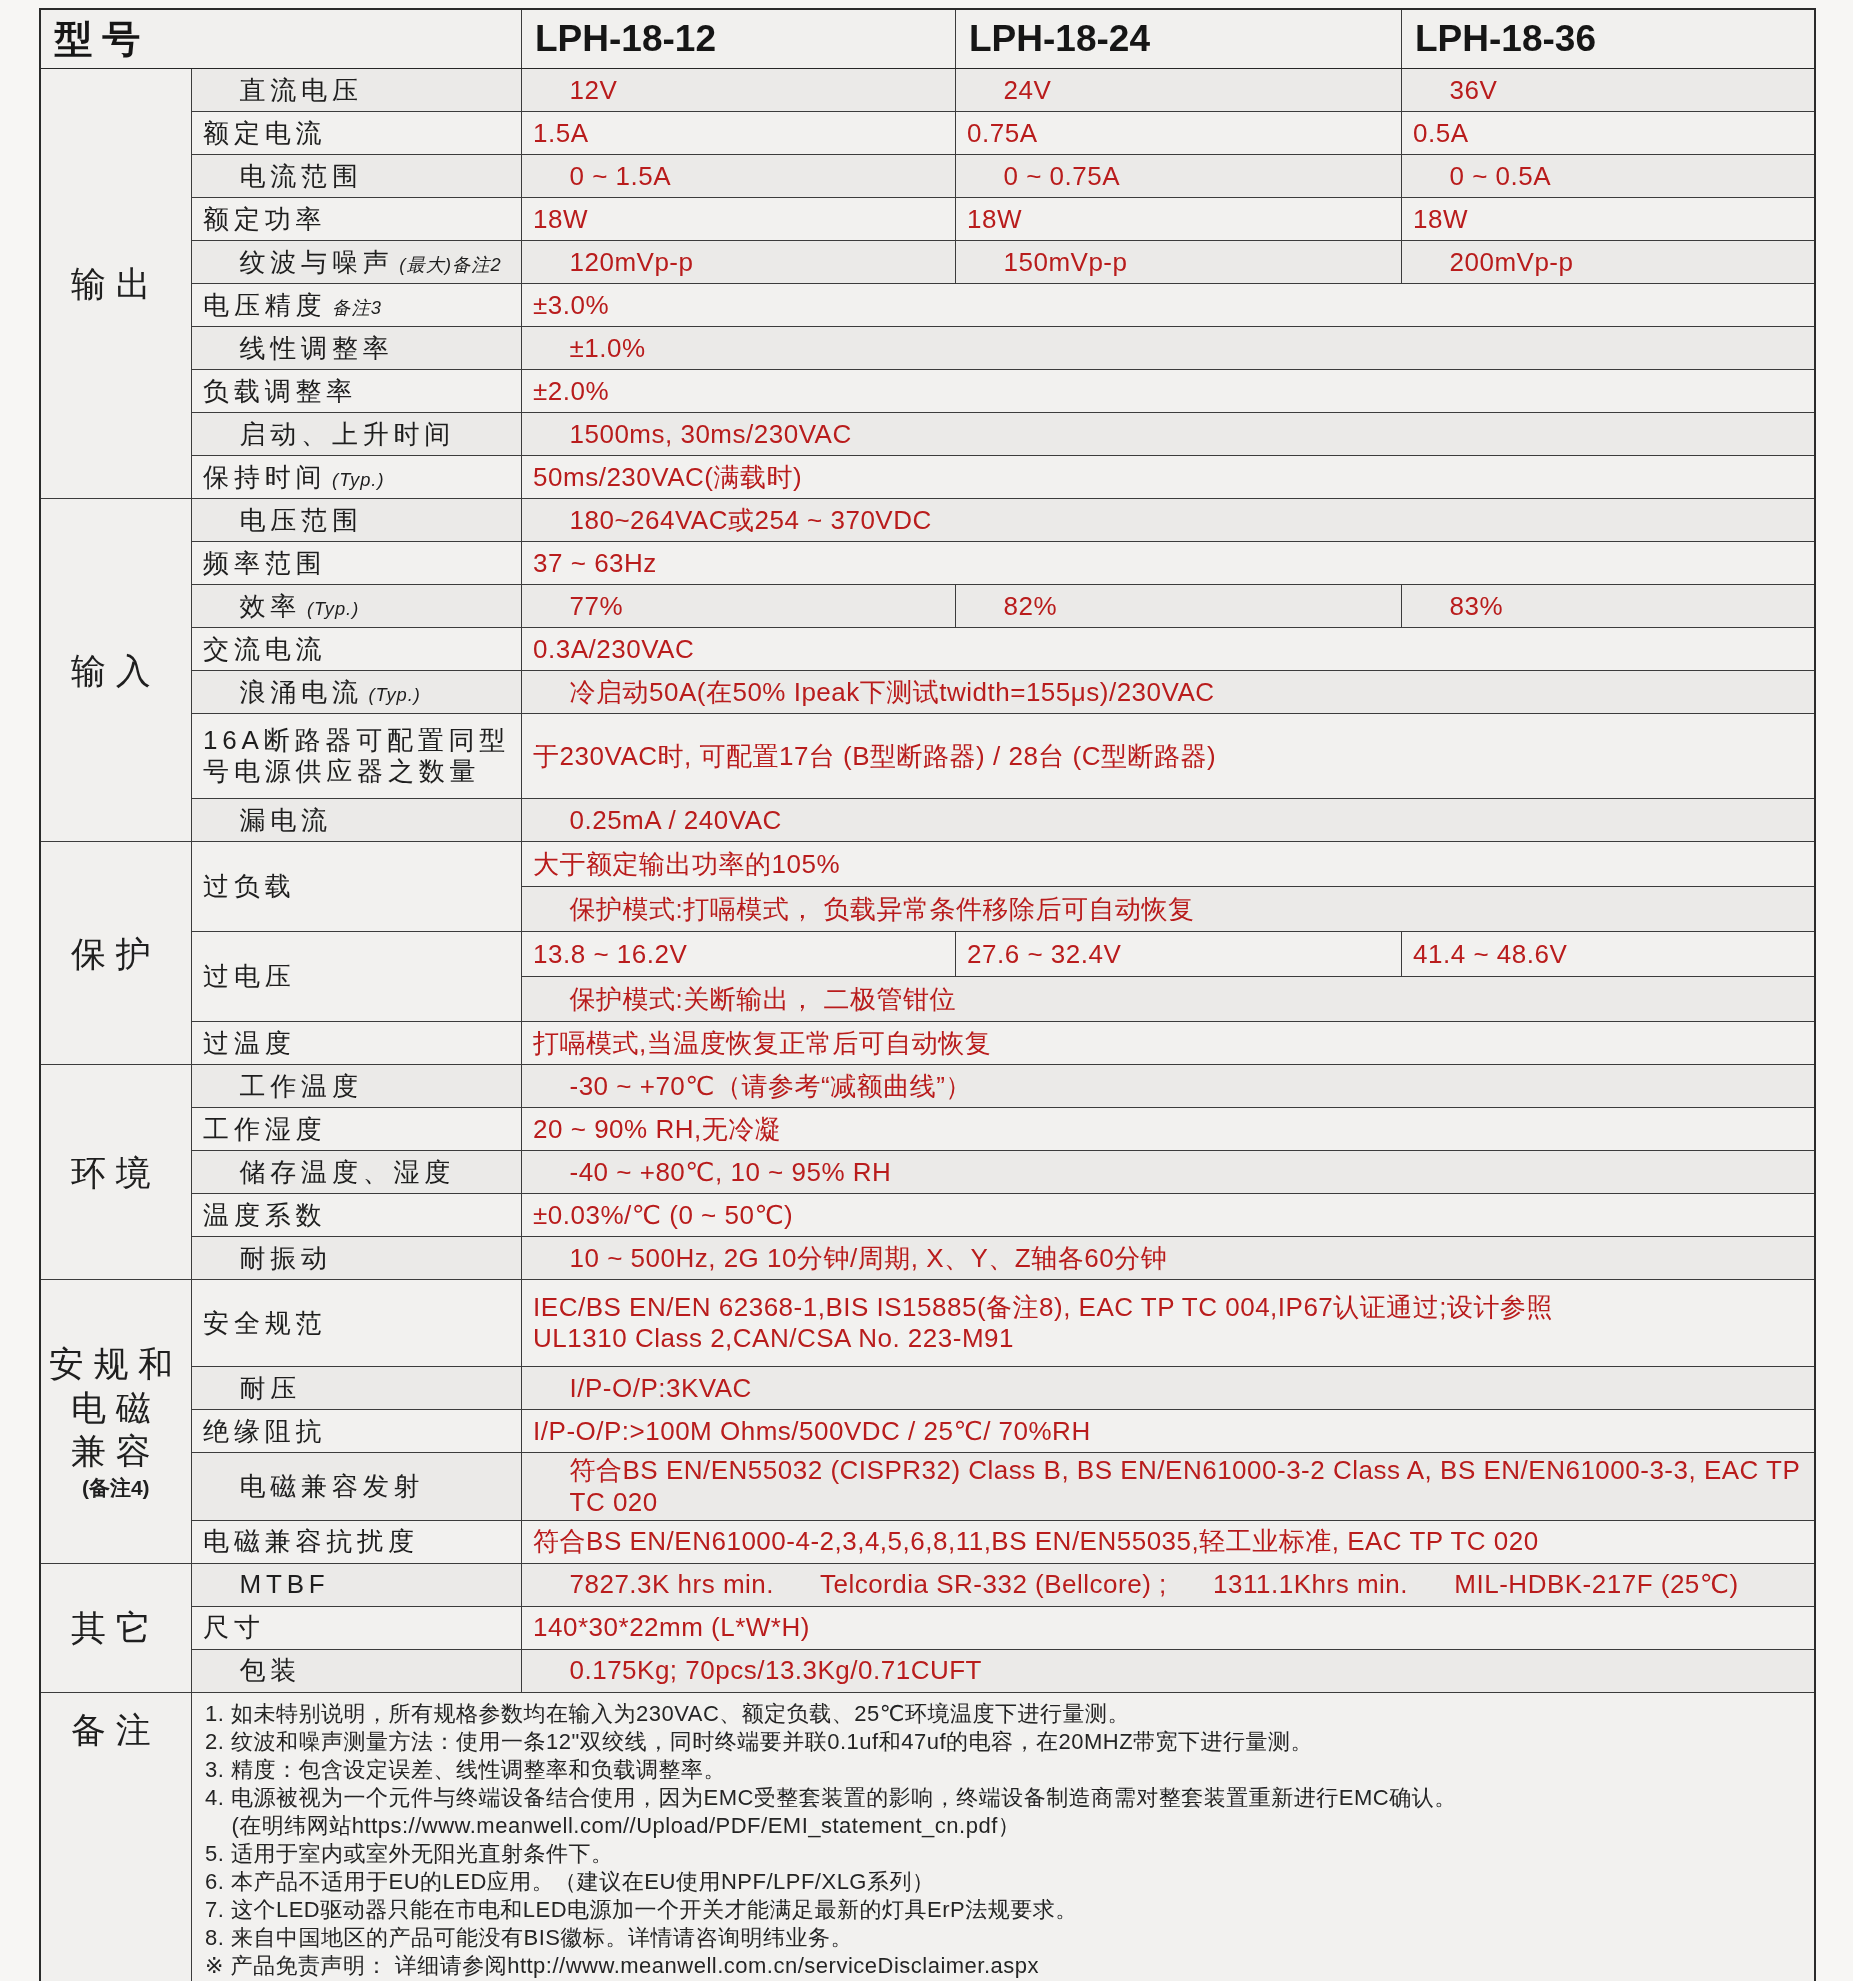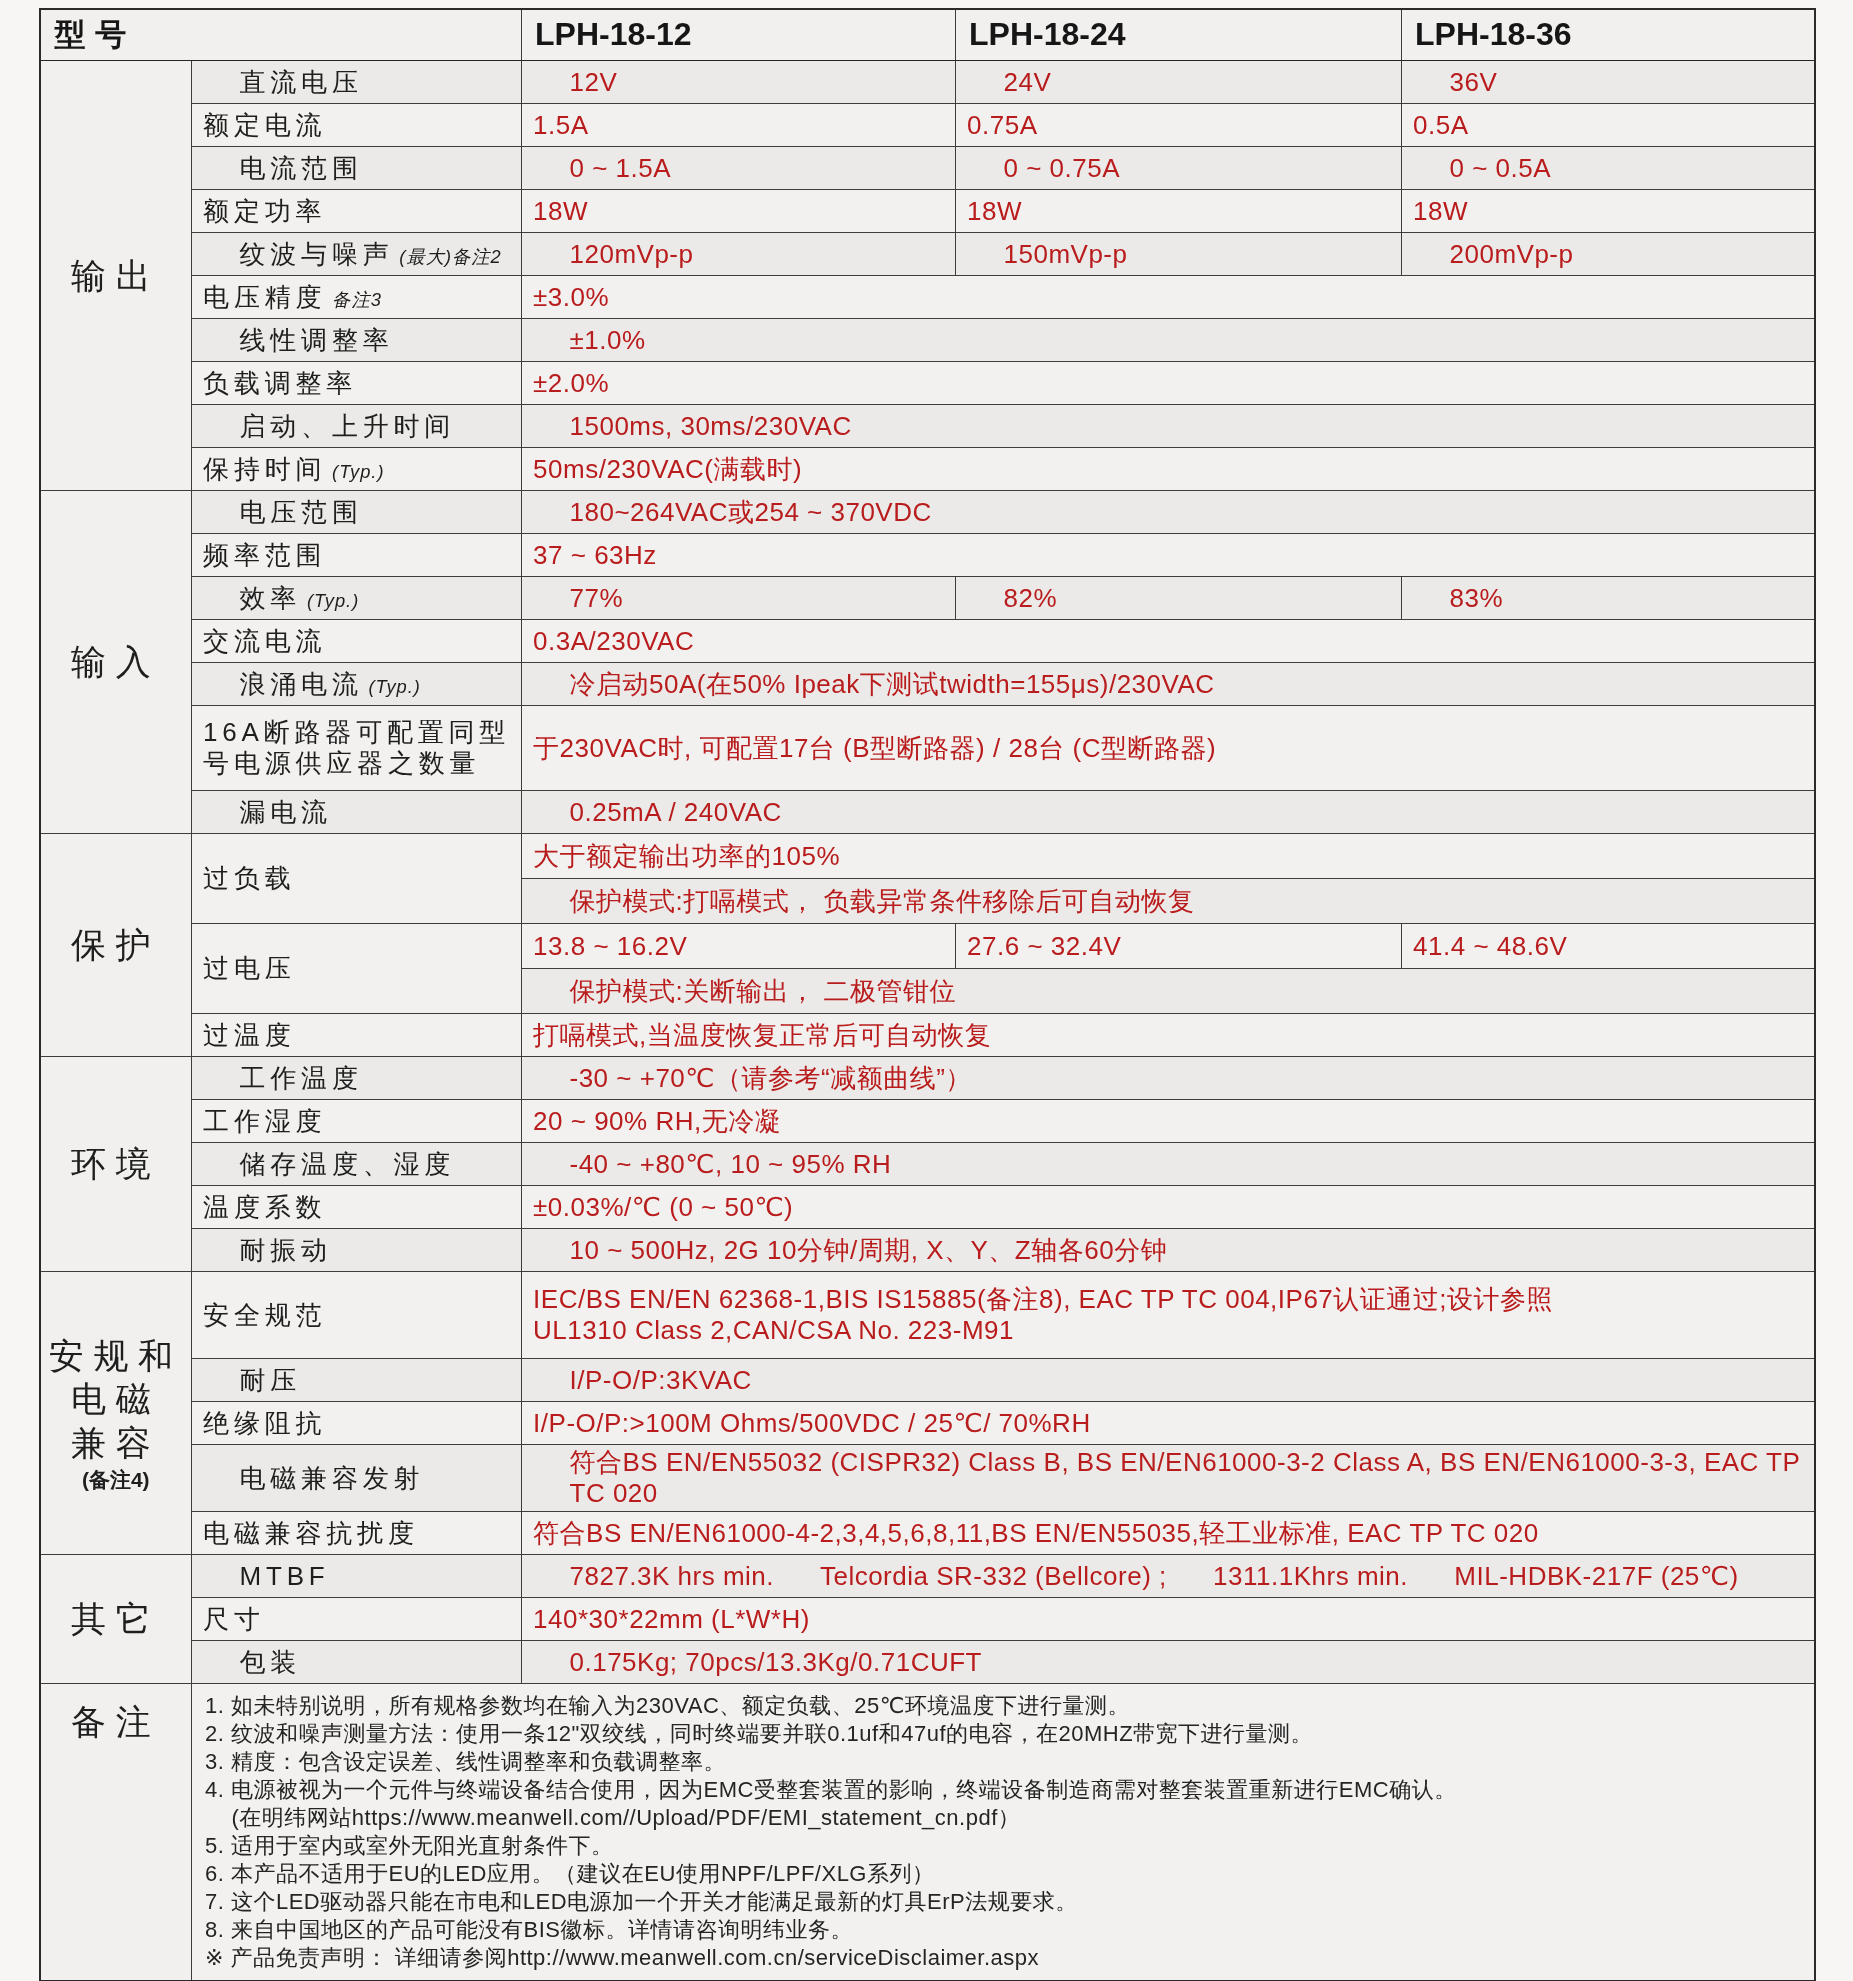--- a/index.html
+++ b/index.html
@@ -16,25 +16,25 @@
     border:2.9px solid #2b2b2b;
   }
   col.c-section{width:151px;}
   col.c-attr{width:330px;}
   col.c-v1{width:434px;}
   col.c-v2{width:446px;}
   col.c-v3{width:414px;}
   th,td{border:1px solid #3c3c3c;overflow:hidden;}
   thead tr{height:52px;}
   thead th{
-    font-size:32px;font-weight:bold;text-align:left;
+    font-size:37px;font-weight:bold;text-align:left;
     padding:3.9px 13.5px;color:#161616;border-bottom:1.9px solid #262626;
     background:#f1f0ee;
   }
-  th.model-header{font-size:31px;font-weight:600;letter-spacing:9.7px;}
+  th.model-header{font-size:38px;font-weight:600;letter-spacing:9.7px;}
   tbody tr{height:43px;}
   tbody tr.r-sub{height:45px;}
   tbody tr.r-tall{height:85px;padding-left:25px;}
   tbody tr.r-big{height:87px;}
   tbody tr.sec-start td, tbody tr.sec-start th{border-top:1.9px solid #262626;}
   tbody tr.alt td{background:#ebeae8;padding-left:48px;}
   th.section-cell{
     background:#f1f0ee;text-align:center;vertical-align:middle;
     font-size:35px;font-weight:500;letter-spacing:9.7px;color:#1f1f1f;
     padding:0 3.9px;white-space:pre-line;line-height:1.25;

